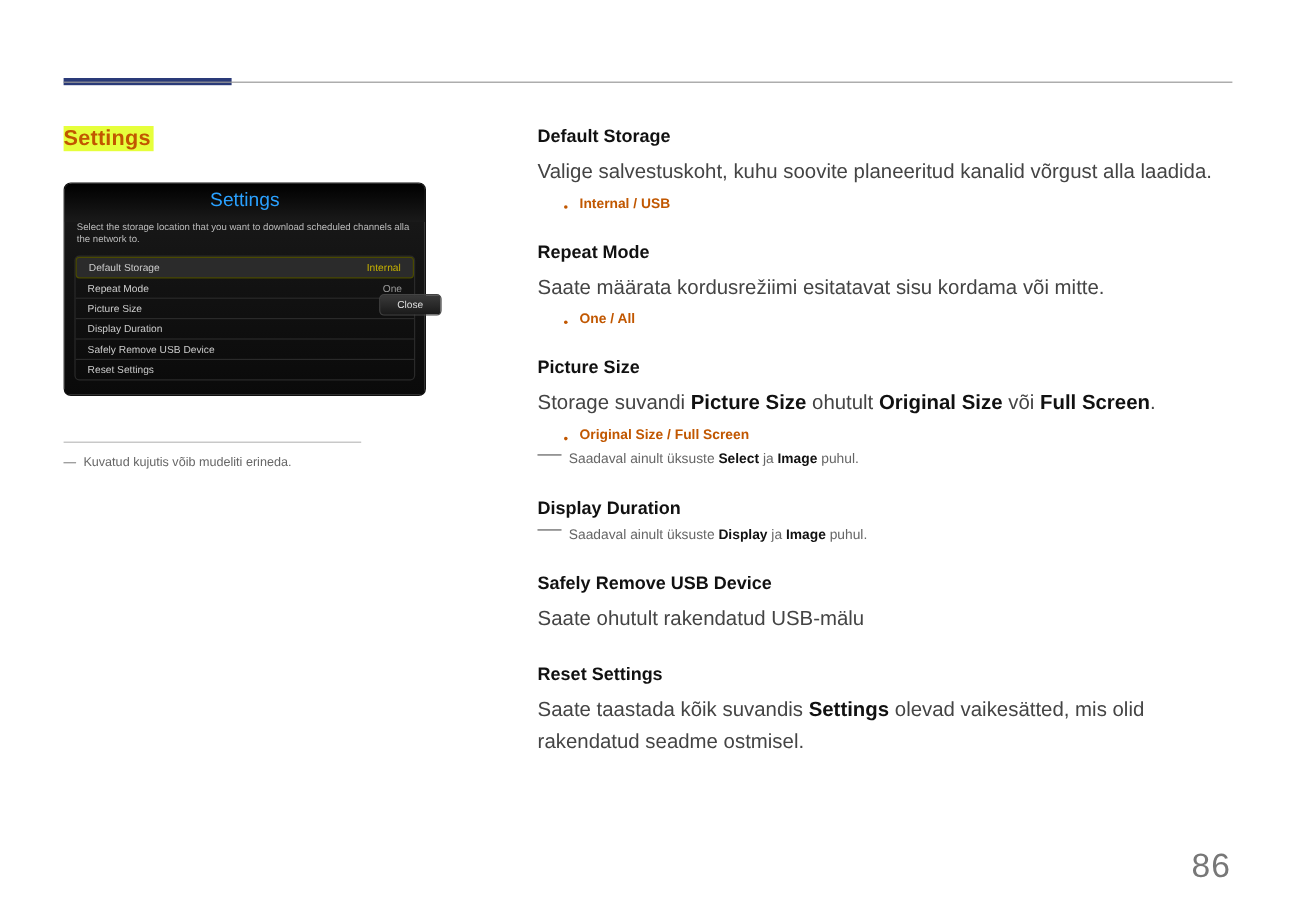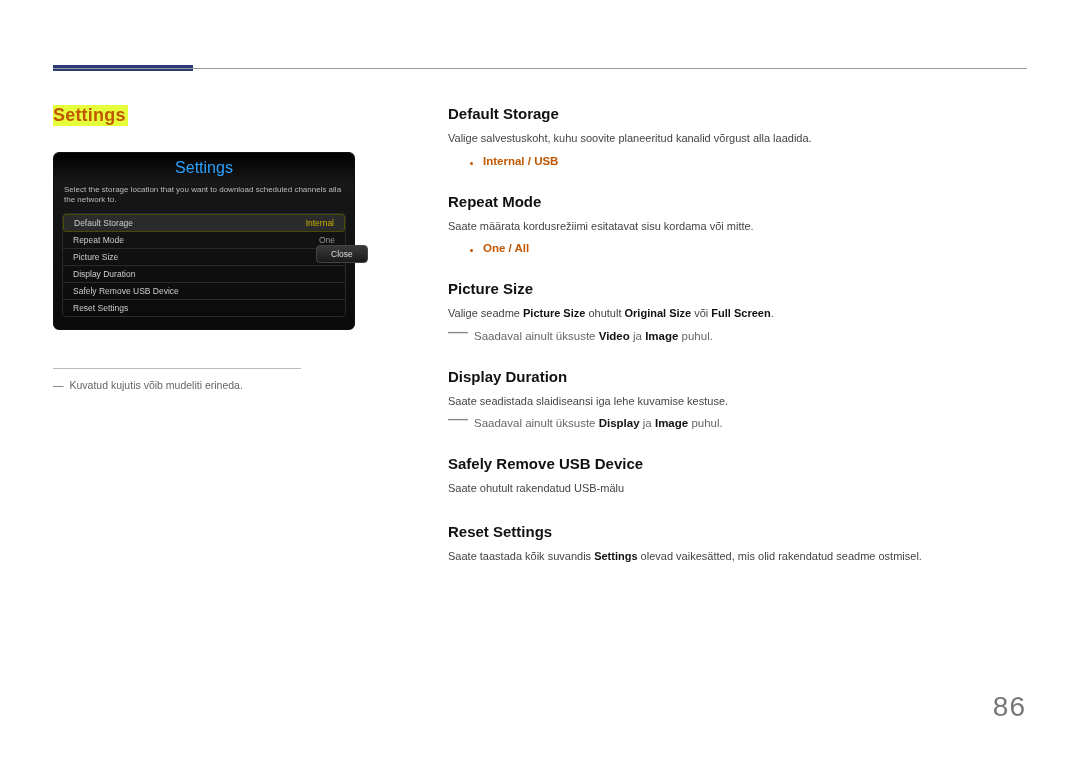--- a/index.html
+++ b/index.html
@@ -19,28 +19,28 @@
   .prow.sel { background: #2b2b2b; border: 1px solid #4a4a00; border-radius: 3px; }
   .prow.sel .pval { color: #c6b200; }
   .pval { color: #999; }
   .pkey { color: #ccc; }
   .close-btn { position: absolute; margin-left: 253px; margin-top: -4px; background: linear-gradient(#3a3a3a,#1a1a1a); border: 1px solid #444; color: #ddd; font-size: 8.5px; padding: 3px 14px; border-radius: 4px; }
   .hr-thin { border: none; border-top: 1px solid #bbb; margin-top: 38px; width: 248px; }
   .note-line { font-size: 10.5px; color: #666; margin-top: 10px; display: flex; align-items: baseline; }
   .note-dash { margin-right: 6px; }
   .h { font-size: 15px; font-weight: 700; color: #111; margin-top: 0; }
   .h2 { margin-top: 26px; }
-  .p { font-size: 11px; color: #444; margin-top: 8px; line-height: 1.5; }
+  .p { font-size: 17px; color: #444; margin-top: 8px; line-height: 1.5; }
   .bullet { display: flex; align-items: flex-end; font-size: 11.5px; margin-top: 8px; margin-left: 22px; }
   .bullet .dot { width: 3px; height: 3px; background: #c15700; border-radius: 50%; margin-right: 10px; position: relative; top: -2px; }
   .c-orange { color: #c15700; font-weight: 700; }
   .c-bold { font-weight: 700; color: #111; }
   .note { display: flex; align-items: baseline; font-size: 11.5px; color: #666; margin-top: 8px; }
   .note .dash { font-size: 20px; line-height: 0; position: relative; top: -2px; margin-right: 6px; color: #888; }
-  .pagenum { position: absolute; right: 54px; bottom: 39px; font-size: 28px; color: #777; font-weight: 300; letter-spacing: 1px; }
+  .pagenum { position: absolute; right: 54px; bottom: 24px; font-size: 28px; color: #777; font-weight: 300; letter-spacing: 1px; }
 </style>
 </head>
 <body>
 
 <div class="page">
   <div class="topbar-accent"></div>
   <div class="topline"></div>
 
   <div class="left-col">
     <span class="section-label">Settings</span>
@@ -101,31 +101,36 @@
     <div class="p">Saate määrata kordusrežiimi esitatavat sisu kordama või mitte.</div>
     <div class="bullet">
       <span class="dot"></span>
       <span>
         <span class="c-orange">One</span><span class="c-orange"> / </span><span class="c-orange">All</span>
       </span>
     </div>
 
     <div class="h h2">Picture Size</div>
     <div class="p">
-      <span>Valige seadme </span><span class="c-bold">Picture Size</span><span> ohutult </span><span class="c-bold">Original Size</span><span> või </span><span class="c-bold">Full Screen</span><span>.</span>
+      <span>Storage suvandi </span><span class="c-bold">Picture Size</span><span> ohutult </span><span class="c-bold">Original Size</span><span> või </span><span class="c-bold">Full Screen</span><span>.</span>
+    </div>
+    <div class="bullet">
+      <span class="dot"></span>
+      <span>
+        <span class="c-orange">Original Size</span><span class="c-orange"> / </span><span class="c-orange">Full Screen</span>
+      </span>
     </div>
     <div class="note">
       <span class="dash">―</span>
       <span>
-        <span>Saadaval ainult üksuste </span><span class="c-bold">Video</span><span> ja </span><span class="c-bold">Image</span><span> puhul.</span>
+        <span>Saadaval ainult üksuste </span><span class="c-bold">Select</span><span> ja </span><span class="c-bold">Image</span><span> puhul.</span>
       </span>
     </div>
 
     <div class="h h2">Display Duration</div>
-    <div class="p">Saate seadistada slaidiseansi iga lehe kuvamise kestuse.</div>
     <div class="note">
       <span class="dash">―</span>
       <span>
         <span>Saadaval ainult üksuste </span><span class="c-bold">Display</span><span> ja </span><span class="c-bold">Image</span><span> puhul.</span>
       </span>
     </div>
 
     <div class="h h2">Safely Remove USB Device</div>
     <div class="p">Saate ohutult rakendatud USB-mälu</div>
 

